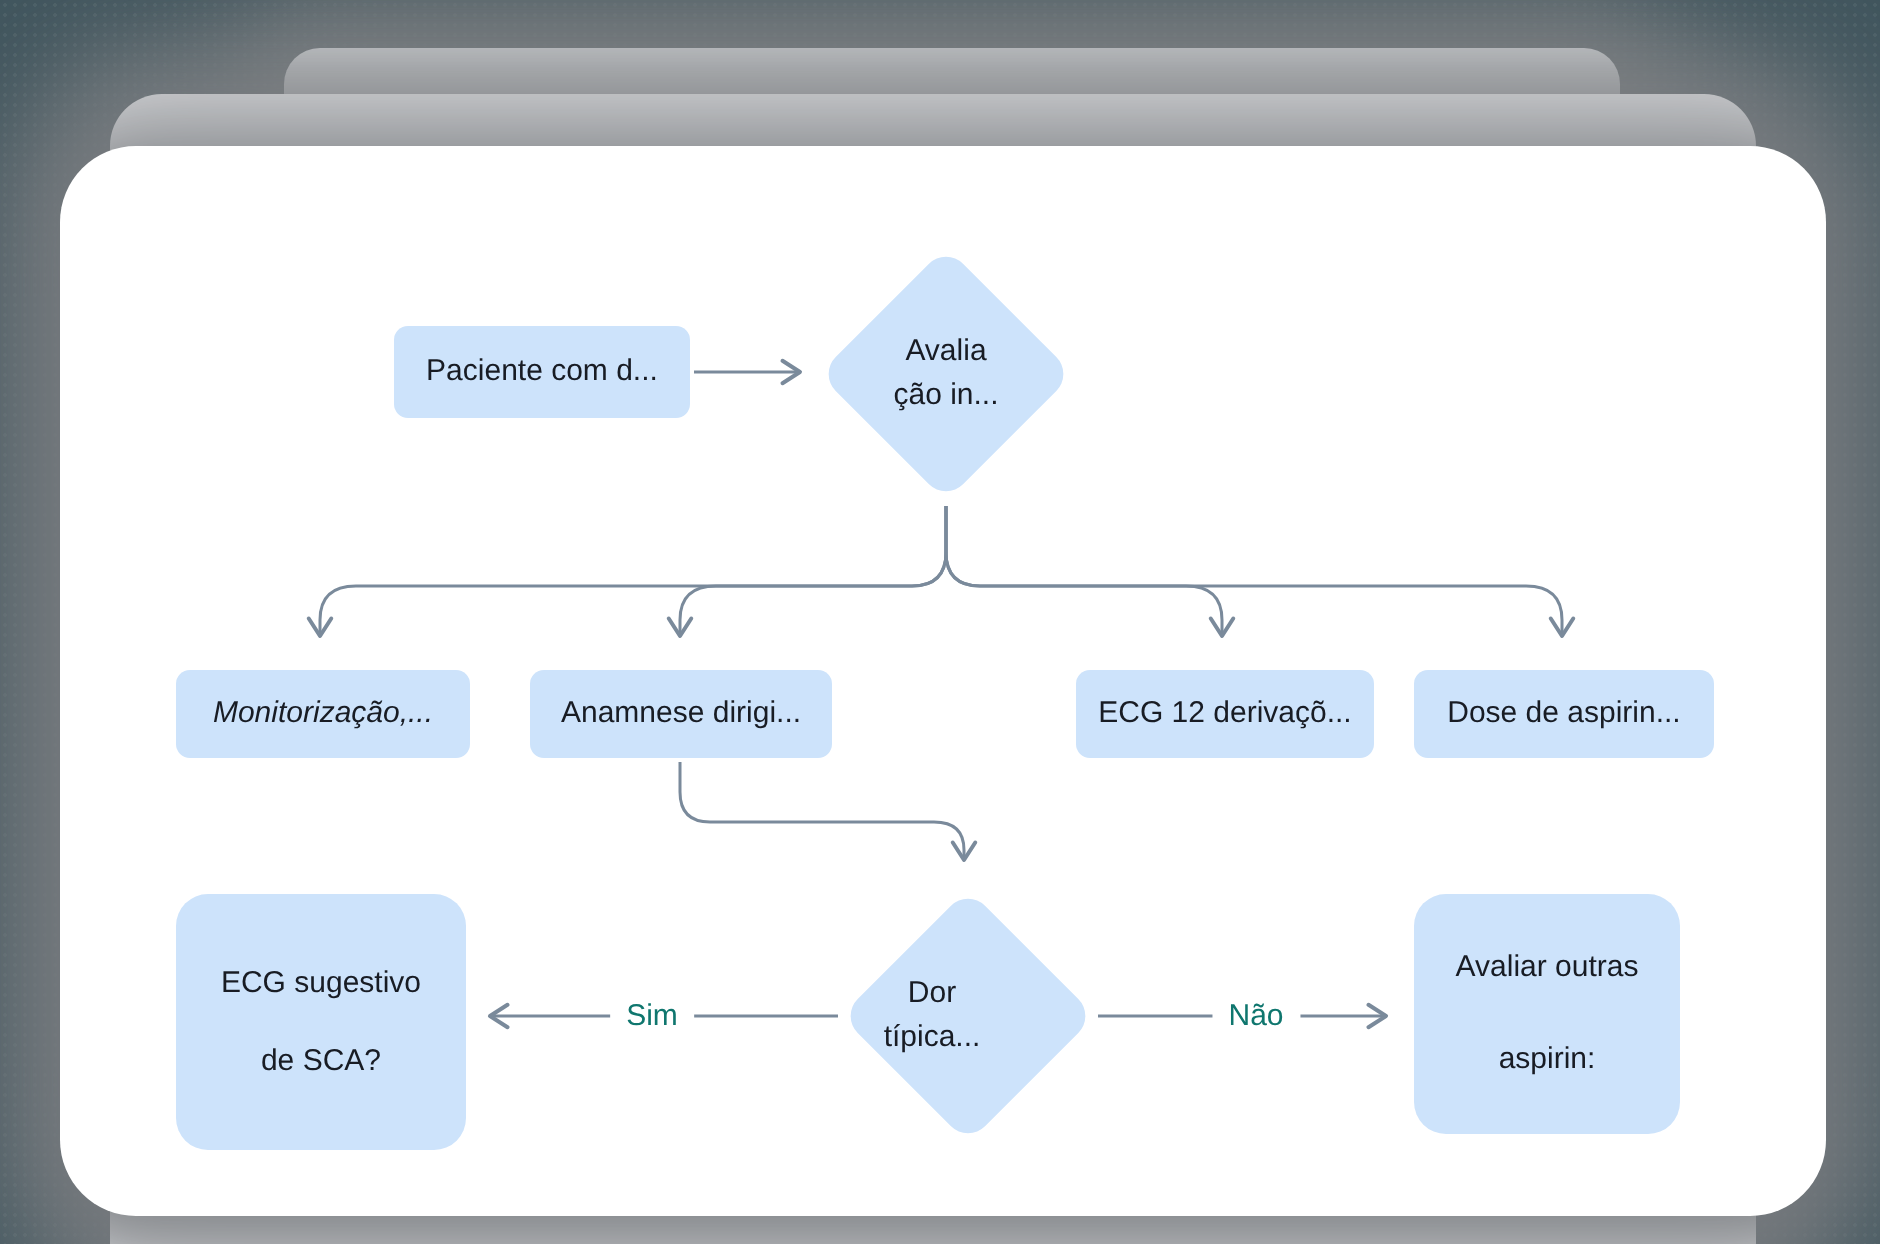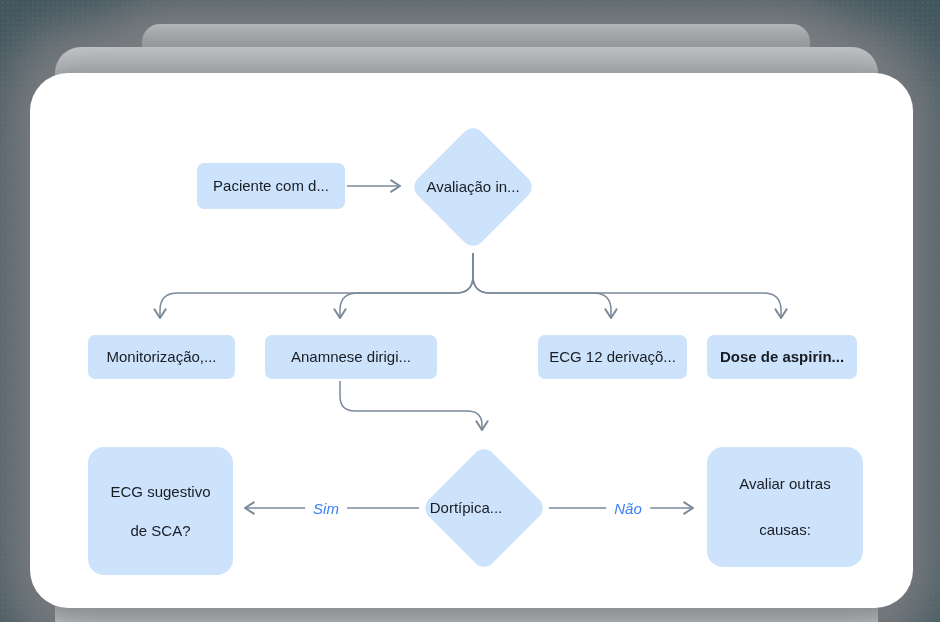--- a/index.html
+++ b/index.html
@@ -17,32 +17,32 @@
              background:#ffffff;
              box-shadow:0 0 60px 34px rgba(125,128,131,0.8), 0 8px 26px rgba(90,95,100,0.55);}
   .wires{position:absolute;left:0;top:0;pointer-events:none;}
   .node{position:absolute;background:#cde3fb;color:#181c24;font-size:15px;
         display:flex;flex-direction:column;align-items:center;justify-content:center;
         text-align:right;line-height:22px;border-radius:7px;}
   .node.big{border-radius:16px;line-height:26px;}
   .diamond{position:absolute;width:90px;height:90px;background:#cde3fb;
            transform:rotate(45deg);border-radius:12px;}
   .diamond-label{position:absolute;width:130px;height:44px;color:#181c24;font-size:15px;
-                 display:flex;flex-direction:row;align-items:center;justify-content:center;
+                 display:flex;flex-direction:column;align-items:center;justify-content:center;
                  text-align:center;line-height:22px;}
-  .edge-label{position:absolute;background:#ffffff;color:#3b82f6;font-size:15px;
-              padding:1px 8px;transform:translate(-50%,-50%);font-style:italic;}
+  .edge-label{position:absolute;background:#ffffff;color:#0f766e;font-size:15px;
+              padding:1px 8px;transform:translate(-50%,-50%);}
   
   .n-start{left:197px;top:163px;width:148px;height:46px;}
-  .n-monitoring{left:88px;top:335px;width:147px;height:44px;}
-  .n-anamnesis{left:265px;top:335px;width:172px;height:44px;}
+  .n-monitoring{left:88px;top:335px;width:147px;height:44px;font-style:italic;}
+  .n-anamnesis{left:265px;top:335px;width:151px;height:44px;}
   .n-ecg12{left:538px;top:335px;width:149px;height:44px;}
-  .n-aspirin{left:707px;top:335px;width:150px;height:44px;font-weight:bold;}
+  .n-aspirin{left:707px;top:335px;width:150px;height:44px;}
   .n-sca{left:88px;top:447px;width:145px;height:128px;gap:13px;}
-  .n-causes{left:707px;top:447px;width:156px;height:120px;gap:20px;}
+  .n-causes{left:707px;top:447px;width:133px;height:120px;gap:20px;}
   .d1{left:428px;top:142px;}
   .d1l{left:408px;top:165px;}
   .d2{left:439px;top:463px;}
   .d2l{left:401px;top:486px;}
   .el-sim{left:326px;top:508px;}
   .el-nao{left:628px;top:508px;text-align:right;}
 </style>
 </head>
 <body>
 
@@ -89,19 +89,19 @@
     <div>típica...</div>
   </div>
 
   <div class="node big n-sca">
     <div>ECG sugestivo</div>
     <div>de SCA?</div>
   </div>
 
   <div class="node big n-causes">
     <div>Avaliar outras</div>
-    <div>causas:</div>
+    <div>aspirin:</div>
   </div>
 
   <div class="edge-label el-sim">Sim</div>
   <div class="edge-label el-nao">Não</div>
 
 </div>
 
 </body></html>

